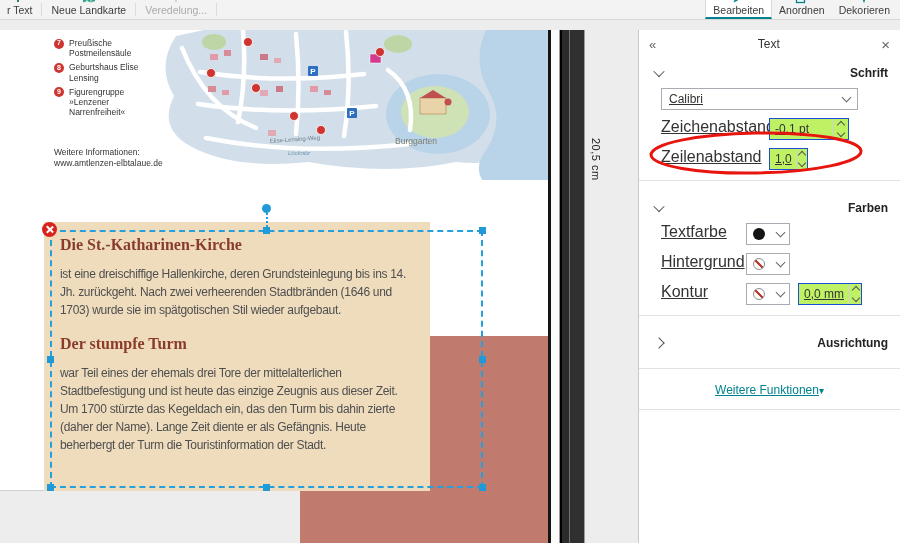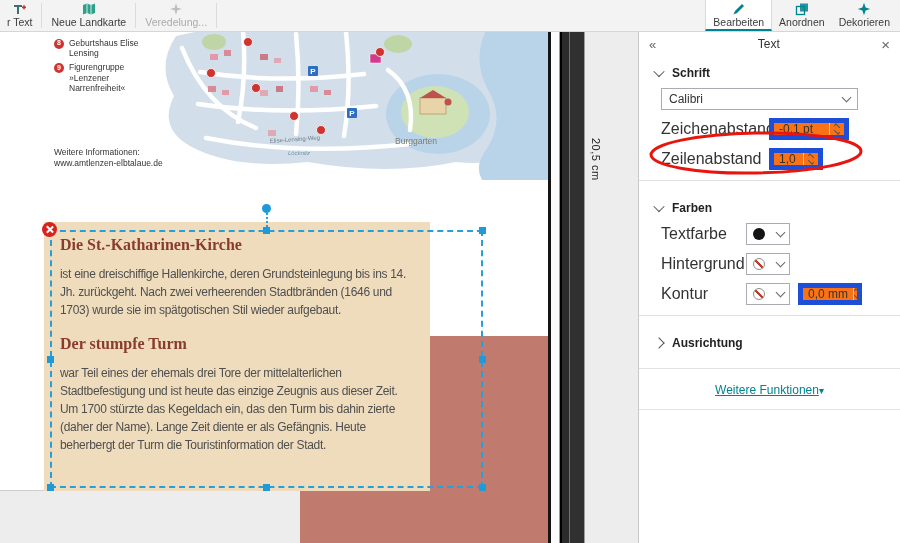--- a/index.html
+++ b/index.html
@@ -1,20 +1,20 @@
 <!DOCTYPE html>
 <html><head>
 <meta charset="utf-8">
 <style>
   html,body{margin:0;padding:0;background:#888;}
   #app{position:relative;width:900px;height:543px;background:#ededed;overflow:hidden;
        font-family:"Liberation Sans",sans-serif;-webkit-font-smoothing:antialiased;}
 
   
-  .toolbar{position:absolute;left:0;top:0;width:900px;height:32px;background:#f3f3f3;
+  .toolbar{position:absolute;left:0;top:0;width:900px;height:20px;background:#f3f3f3;
            border-bottom:1px solid #d6d6d6;display:flex;align-items:stretch;z-index:30;box-sizing:border-box;}
   .tb-item{display:flex;flex-direction:column;align-items:center;justify-content:flex-end;
            font-size:10.5px;color:#3c3c3c;padding:2px 7px 3px;box-sizing:border-box;white-space:nowrap;cursor:default;}
   .tb-item .ic{height:14px;display:flex;align-items:center;}
   .tb-item.disabled{color:#ababab;}
   .tb-item.active{background:#fff;border-left:1px solid #d9d9d9;border-right:1px solid #d9d9d9;
                   border-bottom:2px solid #00838f;padding-bottom:1px;}
   .tb-sep{width:1px;background:#dcdcdc;margin:3px 2px;}
   .tb-right{margin-left:auto;display:flex;align-items:stretch;margin-right:3px;}
 
@@ -56,49 +56,49 @@
   .ruler-label{position:absolute;left:590px;top:138px;writing-mode:vertical-rl;
                font-size:11px;color:#222;z-index:2;letter-spacing:0.5px;}
 
   
   .panel{position:absolute;left:638px;top:30px;width:262px;height:513px;background:#fff;
          border-left:1px solid #c9c9c9;z-index:10;box-sizing:border-box;font-size:12px;color:#333;}
   .p-head{height:24px;display:flex;align-items:center;padding:2px 10px 0;}
   .p-collapse{font-size:13px;color:#666;cursor:pointer;}
   .p-title{flex:1;text-align:center;font-size:12px;color:#333;}
   .p-close{font-size:15px;color:#666;cursor:pointer;}
-  .sec-head{display:flex;align-items:center;gap:9px;padding:10px 0 8px 16px;}
+  .sec-head{display:flex;align-items:center;padding:10px 12px 8px 16px;justify-content:space-between;}
   .sec-lbl{font-weight:bold;font-size:12px;color:#222;}
   .schev{width:7px;height:7px;border-right:1.5px solid #555;border-bottom:1.5px solid #555;display:inline-block;}
   .schev.open{transform:rotate(45deg) translate(-1px,-1px);}
   .schev.closed{transform:rotate(-45deg);}
-  .row{display:flex;align-items:center;margin:0 42px 8px 22px;}
+  .row{display:flex;align-items:flex-start;margin:0 42px 8px 22px;text-decoration:underline;}
   .lbl{font-size:16px;color:#333;flex:none;}
   .w108{width:108px;} .w85{width:85px;}
   .select{display:flex;align-items:center;justify-content:space-between;background:#fff;
           border:1px solid #a8acb2;height:22px;padding:0 7px;box-sizing:border-box;cursor:pointer;}
   .grow{flex:1;}
   .szsel{width:44px;margin-right:8px;}
   .dchev{width:6px;height:6px;border-right:1.4px solid #666;border-bottom:1.4px solid #666;
          transform:rotate(45deg);margin-top:-3px;flex:none;margin-left:6px;}
   .fbtn{border:none;background:transparent;width:24px;height:21px;font-size:12.5px;color:#333;
         font-family:"Liberation Sans",sans-serif;cursor:pointer;padding:0;}
   .fbtn.inc{color:#1f5bbf;font-weight:bold;}
   .fbtn.dec{color:#b5342c;font-weight:bold;}
   .fbtn.bold{font-weight:bold;}
   .fbtn.ital{font-style:italic;}
   .fbtn.und{text-decoration:underline;}
-  .spin{display:flex;align-items:stretch;background:#f97316;border:5px solid #1d4ed8;height:22px;box-sizing:border-box;}
+  .spin{display:flex;align-items:stretch;background:#bef264;border:1px solid #1d4ed8;height:22px;box-sizing:border-box;}
   .spin .val{flex:1;display:flex;align-items:center;padding:0 5px;font-size:12px;white-space:nowrap;}
   .spin .arrows{width:14px;border-left:1px solid #d2d2d2;display:flex;flex-direction:column;
                 align-items:center;justify-content:center;gap:2px;cursor:pointer;}
   .sarr{width:5px;height:5px;border-right:1.3px solid #555;border-bottom:1.3px solid #555;display:block;}
   .sarr.up{transform:rotate(225deg);margin-top:2px;}
   .sarr.down{transform:rotate(45deg);margin-bottom:2px;}
-  .w80{width:80px;} .w50{width:54px;} .w64{width:64px;margin-left:8px;}
+  .w80{width:80px;} .w50{width:39px;} .w64{width:64px;margin-left:8px;}
   .swatch{display:flex;align-items:center;gap:6px;background:#fff;border:1px solid #a8acb2;
           height:22px;padding:0 6px;box-sizing:border-box;width:44px;cursor:pointer;}
   .dot-black{width:12px;height:12px;border-radius:50%;background:#141414;flex:none;}
   .dot-none{width:12px;height:12px;border-radius:50%;border:1.5px solid #8f8f8f;box-sizing:border-box;flex:none;
             background:linear-gradient(45deg,transparent 42%,#c0392b 42% 58%,transparent 58%),#fff;}
   .pdiv{border-top:1px solid #e2e2e2;margin:10px 0;}
   .more-link{text-align:center;margin:14px 0 12px;}
   .more-link a{color:#00838f;font-size:12px;text-decoration:underline;cursor:pointer;}
   .more-arrow{color:#00838f;font-size:10px;}
 
@@ -221,20 +221,24 @@
           <circle cx="232" cy="22" r="4.5"></circle>
           <circle cx="173" cy="100" r="4.5"></circle>
       </g>
       <text x="247" y="114" font-size="8.5" fill="#7d7d6e">Burggarten</text>
       <text x="122" y="113" font-size="6" fill="#6b7b8c" transform="rotate(-4 122 113)">Elise-Lensing-Weg</text>
       <text x="140" y="125" font-size="6" font-style="italic" fill="#6f93ad">Löcknitz</text>
     </svg>
 
     <div class="legend">
       <div class="lg-row">
+        <span class="lg-dot">7</span>
+        <span>Preußische Postmeilensäule</span>
+      </div>
+      <div class="lg-row">
         <span class="lg-dot">8</span>
         <span>Geburtshaus Elise Lensing</span>
       </div>
       <div class="lg-row">
         <span class="lg-dot">9</span>
         <span>Figurengruppe »Lenzener Narrenfreiheit«</span>
       </div>
     </div>
     <div class="lg-info">
       <div>Weitere Informationen:</div>

